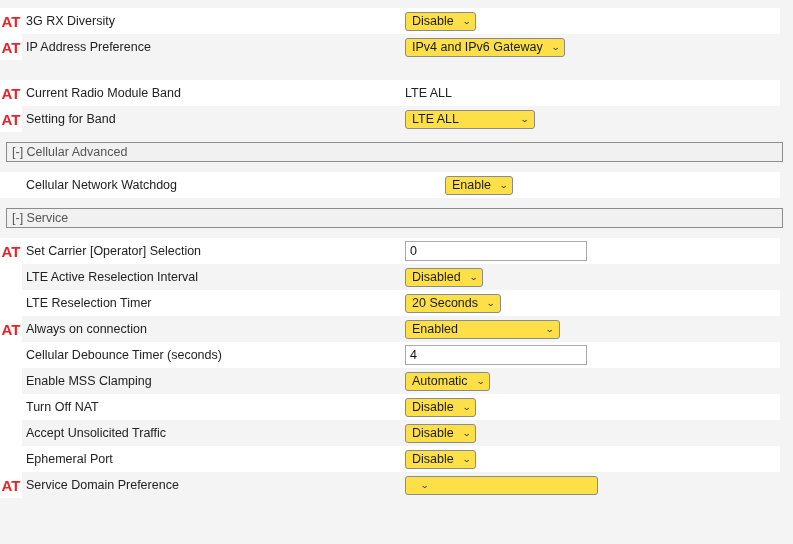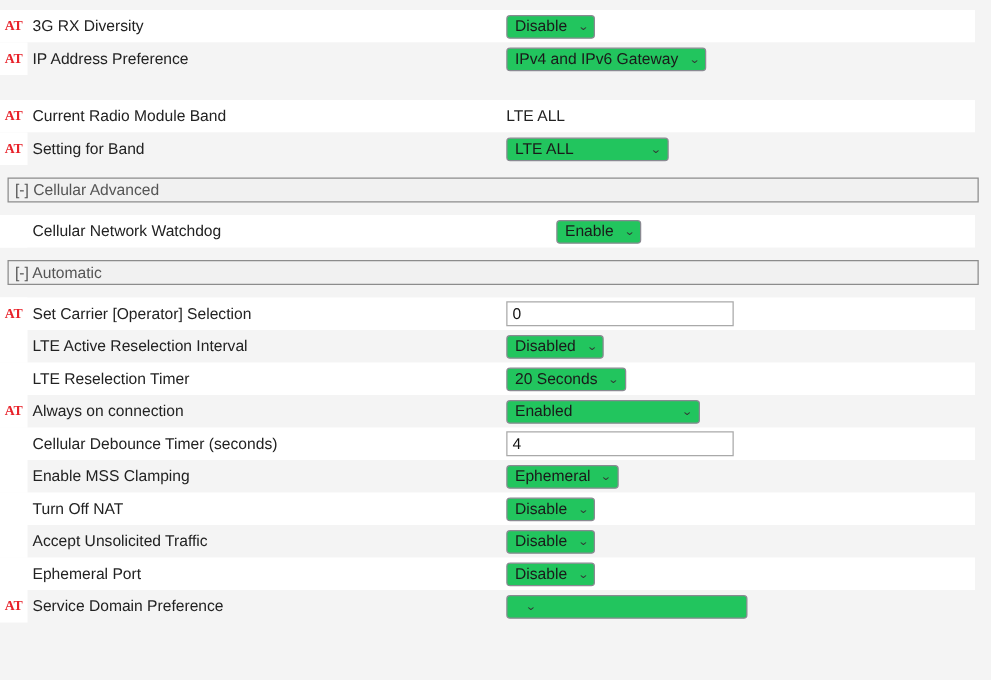--- a/index.html
+++ b/index.html
@@ -43,24 +43,23 @@
     height: 26px;
     background: #ffffff;
     display: flex;
     align-items: center;
     justify-content: center;
     box-sizing: border-box;
   }
   .at-badge {
     color: #e8222a;
     font-weight: bold;
-    font-size: 11px;
+    font-size: 15px;
     letter-spacing: 0px;
     line-height: 1;
-    font-family: Liberation Serif, serif;
   }
 
   .label-cell {
     width: 383px;
     min-width: 383px;
     padding-left: 4px;
     box-sizing: border-box;
     font-size: 12.5px;
     color: #222222;
     white-space: nowrap;
@@ -98,21 +97,21 @@
     color: #555555;
     font-size: 12.5px;
   }
   .spacer-8 { height: 8px; }
   .spacer-10 { height: 10px; }
   
   .select-box {
     display: inline-flex;
     align-items: center;
     justify-content: space-between;
-    background: #22c55e;
+    background: #fde047;
     border: 1px solid #8a8a92;
     border-radius: 3px;
     height: 19px;
     box-sizing: border-box;
     padding: 0 5px 0 6px;
     font-size: 12.5px;
     color: #1a1a1a;
     cursor: default;
     white-space: nowrap;
   }
@@ -211,21 +210,21 @@
       <div class="at-cell"></div>
       <div class="label-cell">Cellular Network Watchdog</div>
       <div class="value-cell">
         <div class="select-box w-enable" role="combobox">
           <span class="sel-text">Enable</span>
           <span class="chev">⌄</span>
         </div>
       </div>
     </div>
     <div class="spacer-10"></div>
-    <div class="section-header">[-] Automatic</div>
+    <div class="section-header">[-] Service</div>
     <div class="spacer-10"></div>
     <div class="row">
       <div class="at-cell">
         <span class="at-badge">AT</span>
       </div>
       <div class="label-cell">Set Carrier [Operator] Selection</div>
       <div class="value-cell">
         <input type="text" class="text-input" value="0" style="">
       </div>
     </div>
@@ -266,21 +265,21 @@
       <div class="label-cell">Cellular Debounce Timer (seconds)</div>
       <div class="value-cell">
         <input type="text" class="text-input" value="4" style="">
       </div>
     </div>
     <div class="row alt noat">
       <div class="at-cell"></div>
       <div class="label-cell">Enable MSS Clamping</div>
       <div class="value-cell">
         <div class="select-box w-automatic" role="combobox">
-          <span class="sel-text">Ephemeral</span>
+          <span class="sel-text">Automatic</span>
           <span class="chev">⌄</span>
         </div>
       </div>
     </div>
     <div class="row noat">
       <div class="at-cell"></div>
       <div class="label-cell">Turn Off NAT</div>
       <div class="value-cell">
         <div class="select-box w-disable" role="combobox">
           <span class="sel-text">Disable</span>

